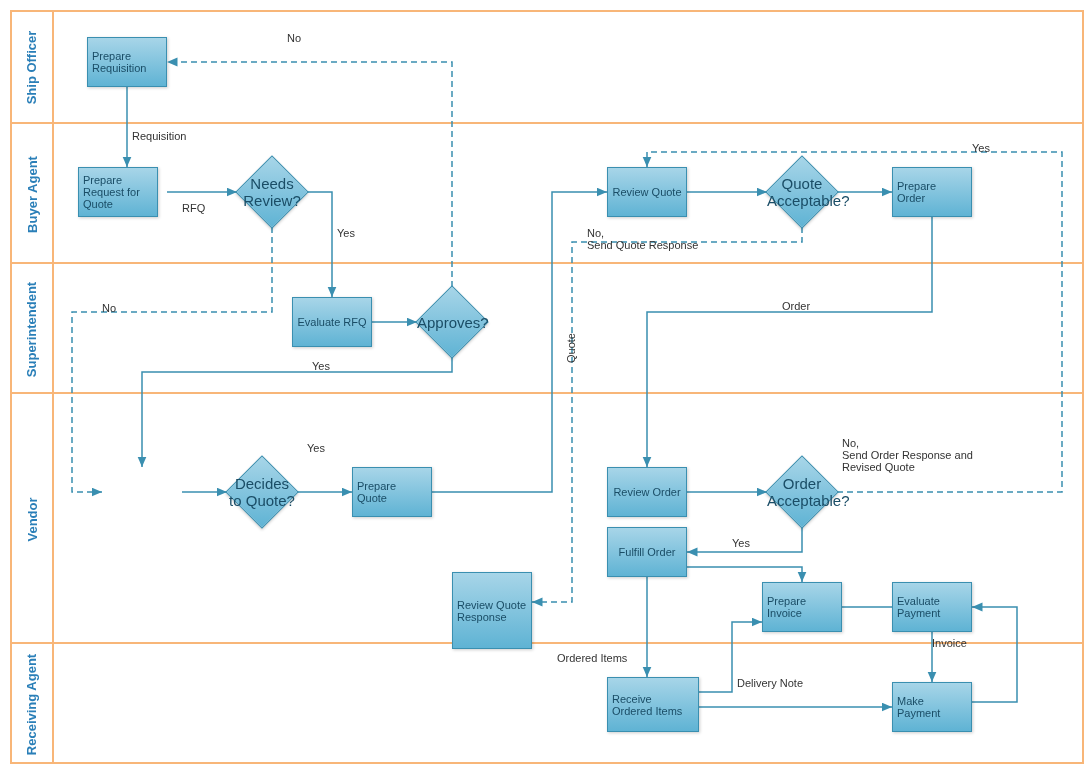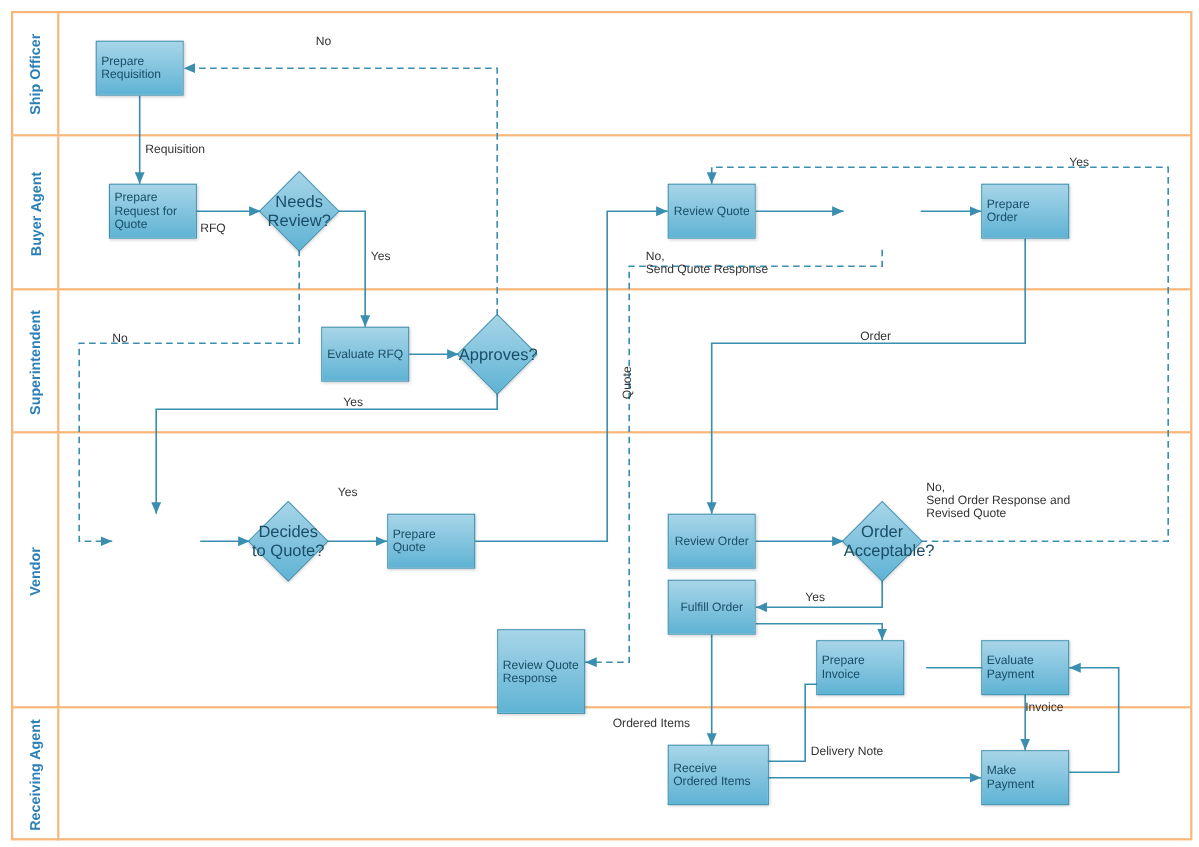--- a/index.html
+++ b/index.html
@@ -177,44 +177,48 @@
 
       <path d="M260,215 L260,300 L60,300 L60,480 L90,480"></path>
 
       <path d="M790,215 L790,230 L560,230 L560,590 L520,590"></path>
 
       <path d="M825,480 L1050,480 L1050,140 L635,140 L635,155"></path>
     </g>
   </svg>
 
   <div class="box" style="left:75px;top:25px;width:80px;height:50px">Prepare Requisition</div>
-  <div class="box" style="left:87px;top:155px;width:80px;height:50px">Prepare Request for Quote</div>
+  <div class="box" style="left:66px;top:155px;width:80px;height:50px">Prepare Request for Quote</div>
   <div class="box" style="left:280px;top:285px;width:80px;height:50px">Evaluate RFQ</div>
   <div class="box" style="left:340px;top:455px;width:80px;height:50px">Prepare Quote</div>
   <div class="box" style="left:440px;top:560px;width:80px;height:77px">Review Quote Response</div>
   <div class="box" style="left:595px;top:155px;width:80px;height:50px">Review Quote</div>
   <div class="box" style="left:880px;top:155px;width:80px;height:50px">Prepare Order</div>
   <div class="box" style="left:595px;top:455px;width:80px;height:50px">Review Order</div>
   <div class="box" style="left:595px;top:515px;width:80px;height:50px">Fulfill Order</div>
-  <div class="box" style="left:730px;top:570px;width:80px;height:50px">Prepare Invoice</div>
+  <div class="box" style="left:750px;top:570px;width:80px;height:50px">Prepare Invoice</div>
   <div class="box" style="left:880px;top:570px;width:80px;height:50px">Evaluate Payment</div>
   <div class="box" style="left:595px;top:665px;width:92px;height:55px">Receive Ordered Items</div>
   <div class="box" style="left:880px;top:670px;width:80px;height:50px">Make Payment</div>
 
   <div class="diamond" style="left:225px;top:145px">
     <div class="diamond-shape"></div>
       <div class="diamond-text">Needs Review?</div>
   </div>
   <div class="diamond" style="left:405px;top:275px">
     <div class="diamond-shape"></div>
       <div class="diamond-text">Approves?</div>
   </div>
   <div class="diamond" style="left:215px;top:445px">
     <div class="diamond-shape"></div>
       <div class="diamond-text">Decides to Quote?</div>
+  </div>
+  <div class="diamond" style="left:755px;top:145px">
+    <div class="diamond-shape"></div>
+      <div class="diamond-text">Quote Acceptable?</div>
   </div>
   <div class="diamond" style="left:755px;top:445px">
     <div class="diamond-shape"></div>
       <div class="diamond-text">Order Acceptable?</div>
   </div>
 
   <div class="label" style="left:275px;top:20px">No</div>
   <div class="label" style="left:120px;top:118px">Requisition</div>
   <div class="label" style="left:170px;top:190px">RFQ</div>
   <div class="label" style="left:325px;top:215px">Yes</div>

